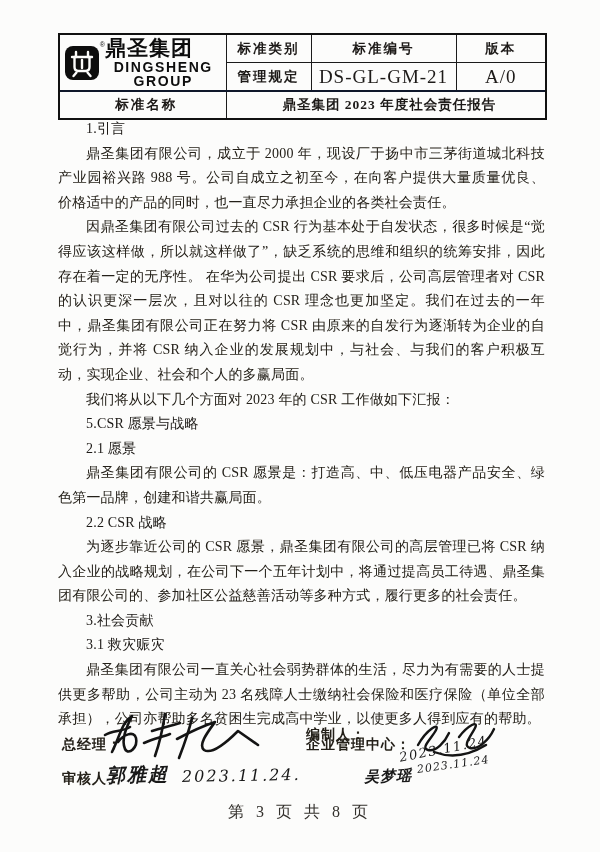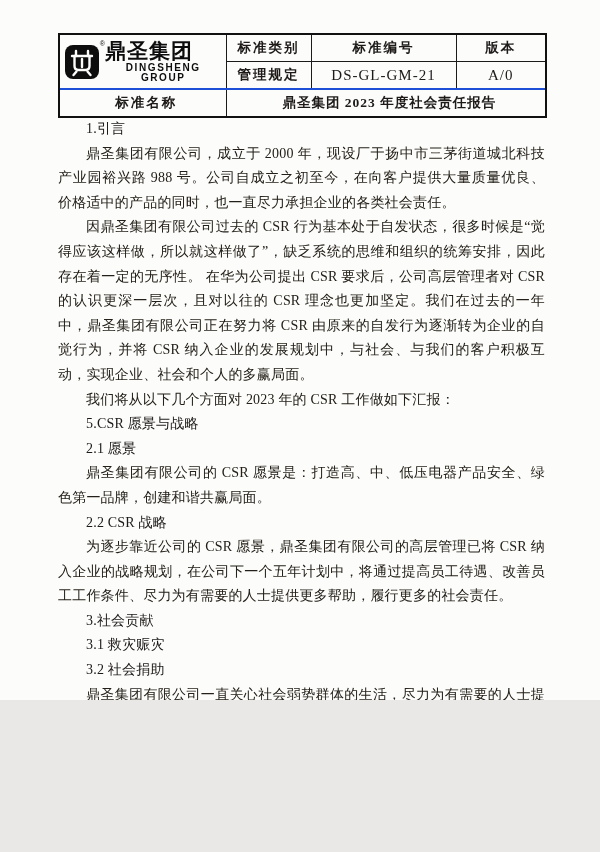--- a/index.html
+++ b/index.html
@@ -1,54 +1,54 @@
 <!DOCTYPE html>
 <html><head>
 <meta charset="utf-8">
 <style>
   html,body{margin:0;padding:0;background:#e9e8e6;}
   .page{
-    position:relative;width:600px;height:700px;margin:0 auto;
+    position:relative;width:600px;height:852px;margin:0 auto;
     background:#fcfcfb;overflow:hidden;
     font-family:"Liberation Serif","DejaVu Serif",serif;
     color:#221f1c;
   }
   
   .hdr{
     position:absolute;left:58px;top:33px;width:487px;
     border-collapse:collapse;table-layout:fixed;
   }
   .hdr td{
     border:1px solid #1b1b1b;
     font-size:13.5px;text-align:center;vertical-align:middle;
     padding:0 2px;height:26px;color:#1d1a18;
   }
   .hdr .outer-top{border-top:2.5px solid #111;}
   .hdr .outer-left{border-left:2.5px solid #111;}
   .hdr .outer-right{border-right:2.5px solid #111;}
-  .hdr .thick-top{border-top:2px solid #1d4ed8;padding-left:9px;}
+  .hdr .thick-top{border-top:2px solid #0f172a;padding-left:9px;}
   .hdr .outer-bottom{border-bottom:2.5px solid #111;}
   .hdr .lbl{font-weight:600;letter-spacing:2px;}
-  .hdr .code{font-size:15px;letter-spacing:1px;}
+  .hdr .code{font-size:19px;letter-spacing:1px;}
   .title-cell{font-weight:700;font-size:14.5px;letter-spacing:1px;}
   
   .logo-cell{padding:2px 4px !important;}
   .logo-wrap{display:flex;align-items:center;justify-content:center;gap:5px;}
   .logo-mark{position:relative;width:36px;height:36px;flex:0 0 auto;}
   .logo-mark .reg{
     position:absolute;right:-5px;top:-4px;font-size:7px;color:#111;
     font-family:"Liberation Sans",sans-serif;
   }
   .brand{display:flex;flex-direction:column;align-items:flex-start;line-height:1;}
   .brand-cn{
     font-weight:900;font-size:21px;letter-spacing:1px;color:#0d0d0d;
     font-family:"Liberation Sans","DejaVu Sans",sans-serif;
   }
   .brand-en{
-    font-weight:700;font-size:10px;letter-spacing:1.6px;color:#0d0d0d;margin-top:2px;
+    font-weight:700;font-size:14px;letter-spacing:1.6px;color:#0d0d0d;margin-top:2px;
     font-family:"Liberation Sans","DejaVu Sans",sans-serif;
   }
   
   .doc-body{
     position:absolute;left:58px;top:117px;width:487px;
     font-size:14px;line-height:24.6px;text-align:justify;
     letter-spacing:0.2px;color:#242019;
   }
   .doc-body p{margin:0;text-indent:2em;}
   .doc-body p.h{font-weight:400;color:#1c1916;}
@@ -121,24 +121,23 @@
 
   <div class="doc-body">
     <p class="h">1.引言</p>
     <p>鼎圣集团有限公司，成立于 2000 年，现设厂于扬中市三茅街道城北科技产业园裕兴路 988 号。公司自成立之初至今，在向客户提供大量质量优良、 价格适中的产品的同时，也一直尽力承担企业的各类社会责任。</p>
     <p>因鼎圣集团有限公司过去的 CSR 行为基本处于自发状态，很多时候是“觉得应该这样做，所以就这样做了”，缺乏系统的思维和组织的统筹安排，因此存在着一定的无序性。 在华为公司提出 CSR 要求后，公司高层管理者对 CSR 的认识更深一层次，且对以往的 CSR 理念也更加坚定。我们在过去的一年中，鼎圣集团有限公司正在努力将 CSR 由原来的自发行为逐渐转为企业的自觉行为，并将 CSR 纳入企业的发展规划中，与社会、与我们的客户积极互动，实现企业、社会和个人的多赢局面。</p>
     <p>我们将从以下几个方面对 2023 年的 CSR 工作做如下汇报：</p>
     <p class="h">5.CSR 愿景与战略</p>
     <p class="h">2.1 愿景</p>
     <p>鼎圣集团有限公司的 CSR 愿景是：打造高、中、低压电器产品安全、绿色第一品牌，创建和谐共赢局面。</p>
     <p class="h">2.2 CSR 战略</p>
-    <p>为逐步靠近公司的 CSR 愿景，鼎圣集团有限公司的高层管理已将 CSR 纳入企业的战略规划，在公司下一个五年计划中，将通过提高员工待遇、改善员工工作条件、尽力为有需要的人士提供更多帮助，履行更多的社会责任。</p>
+    <p>为逐步靠近公司的 CSR 愿景，鼎圣集团有限公司的高层管理已将 CSR 纳入企业的战略规划，在公司下一个五年计划中，将通过提高员工待遇、鼎圣集团有限公司的、参加社区公益慈善活动等多种方式，履行更多的社会责任。</p>
     <p class="h">3.社会贡献</p>
     <p class="h">3.1 救灾赈灾</p>
-    <p class="h">3.2 社会捐助</p>
     <p>鼎圣集团有限公司一直关心社会弱势群体的生活，尽力为有需要的人士提供更多帮助，公司主动为 23 名残障人士缴纳社会保险和医疗保险（单位全部承担），公司亦帮助多名贫困生完成高中学业，以使更多人得到应有的帮助。</p>
   </div>
 
   <div class="signs">
 
     <span class="sig-label" style="left:62px;top:736px;">总经理：</span>
     <svg class="sig-svg" style="left:100px;top:710px;" width="165" height="56" viewBox="0 0 165 56">
       <g stroke="#141414" stroke-width="2.6" fill="none" stroke-linecap="round" stroke-linejoin="round">
         <path d="M12,42 C20,26 22,12 32,6 C26,18 21,30 25,39 C29,46 38,37 36,28 C34,20 23,25 18,32"></path>
         <path d="M5,25 C13,20 22,22 30,17"></path>

